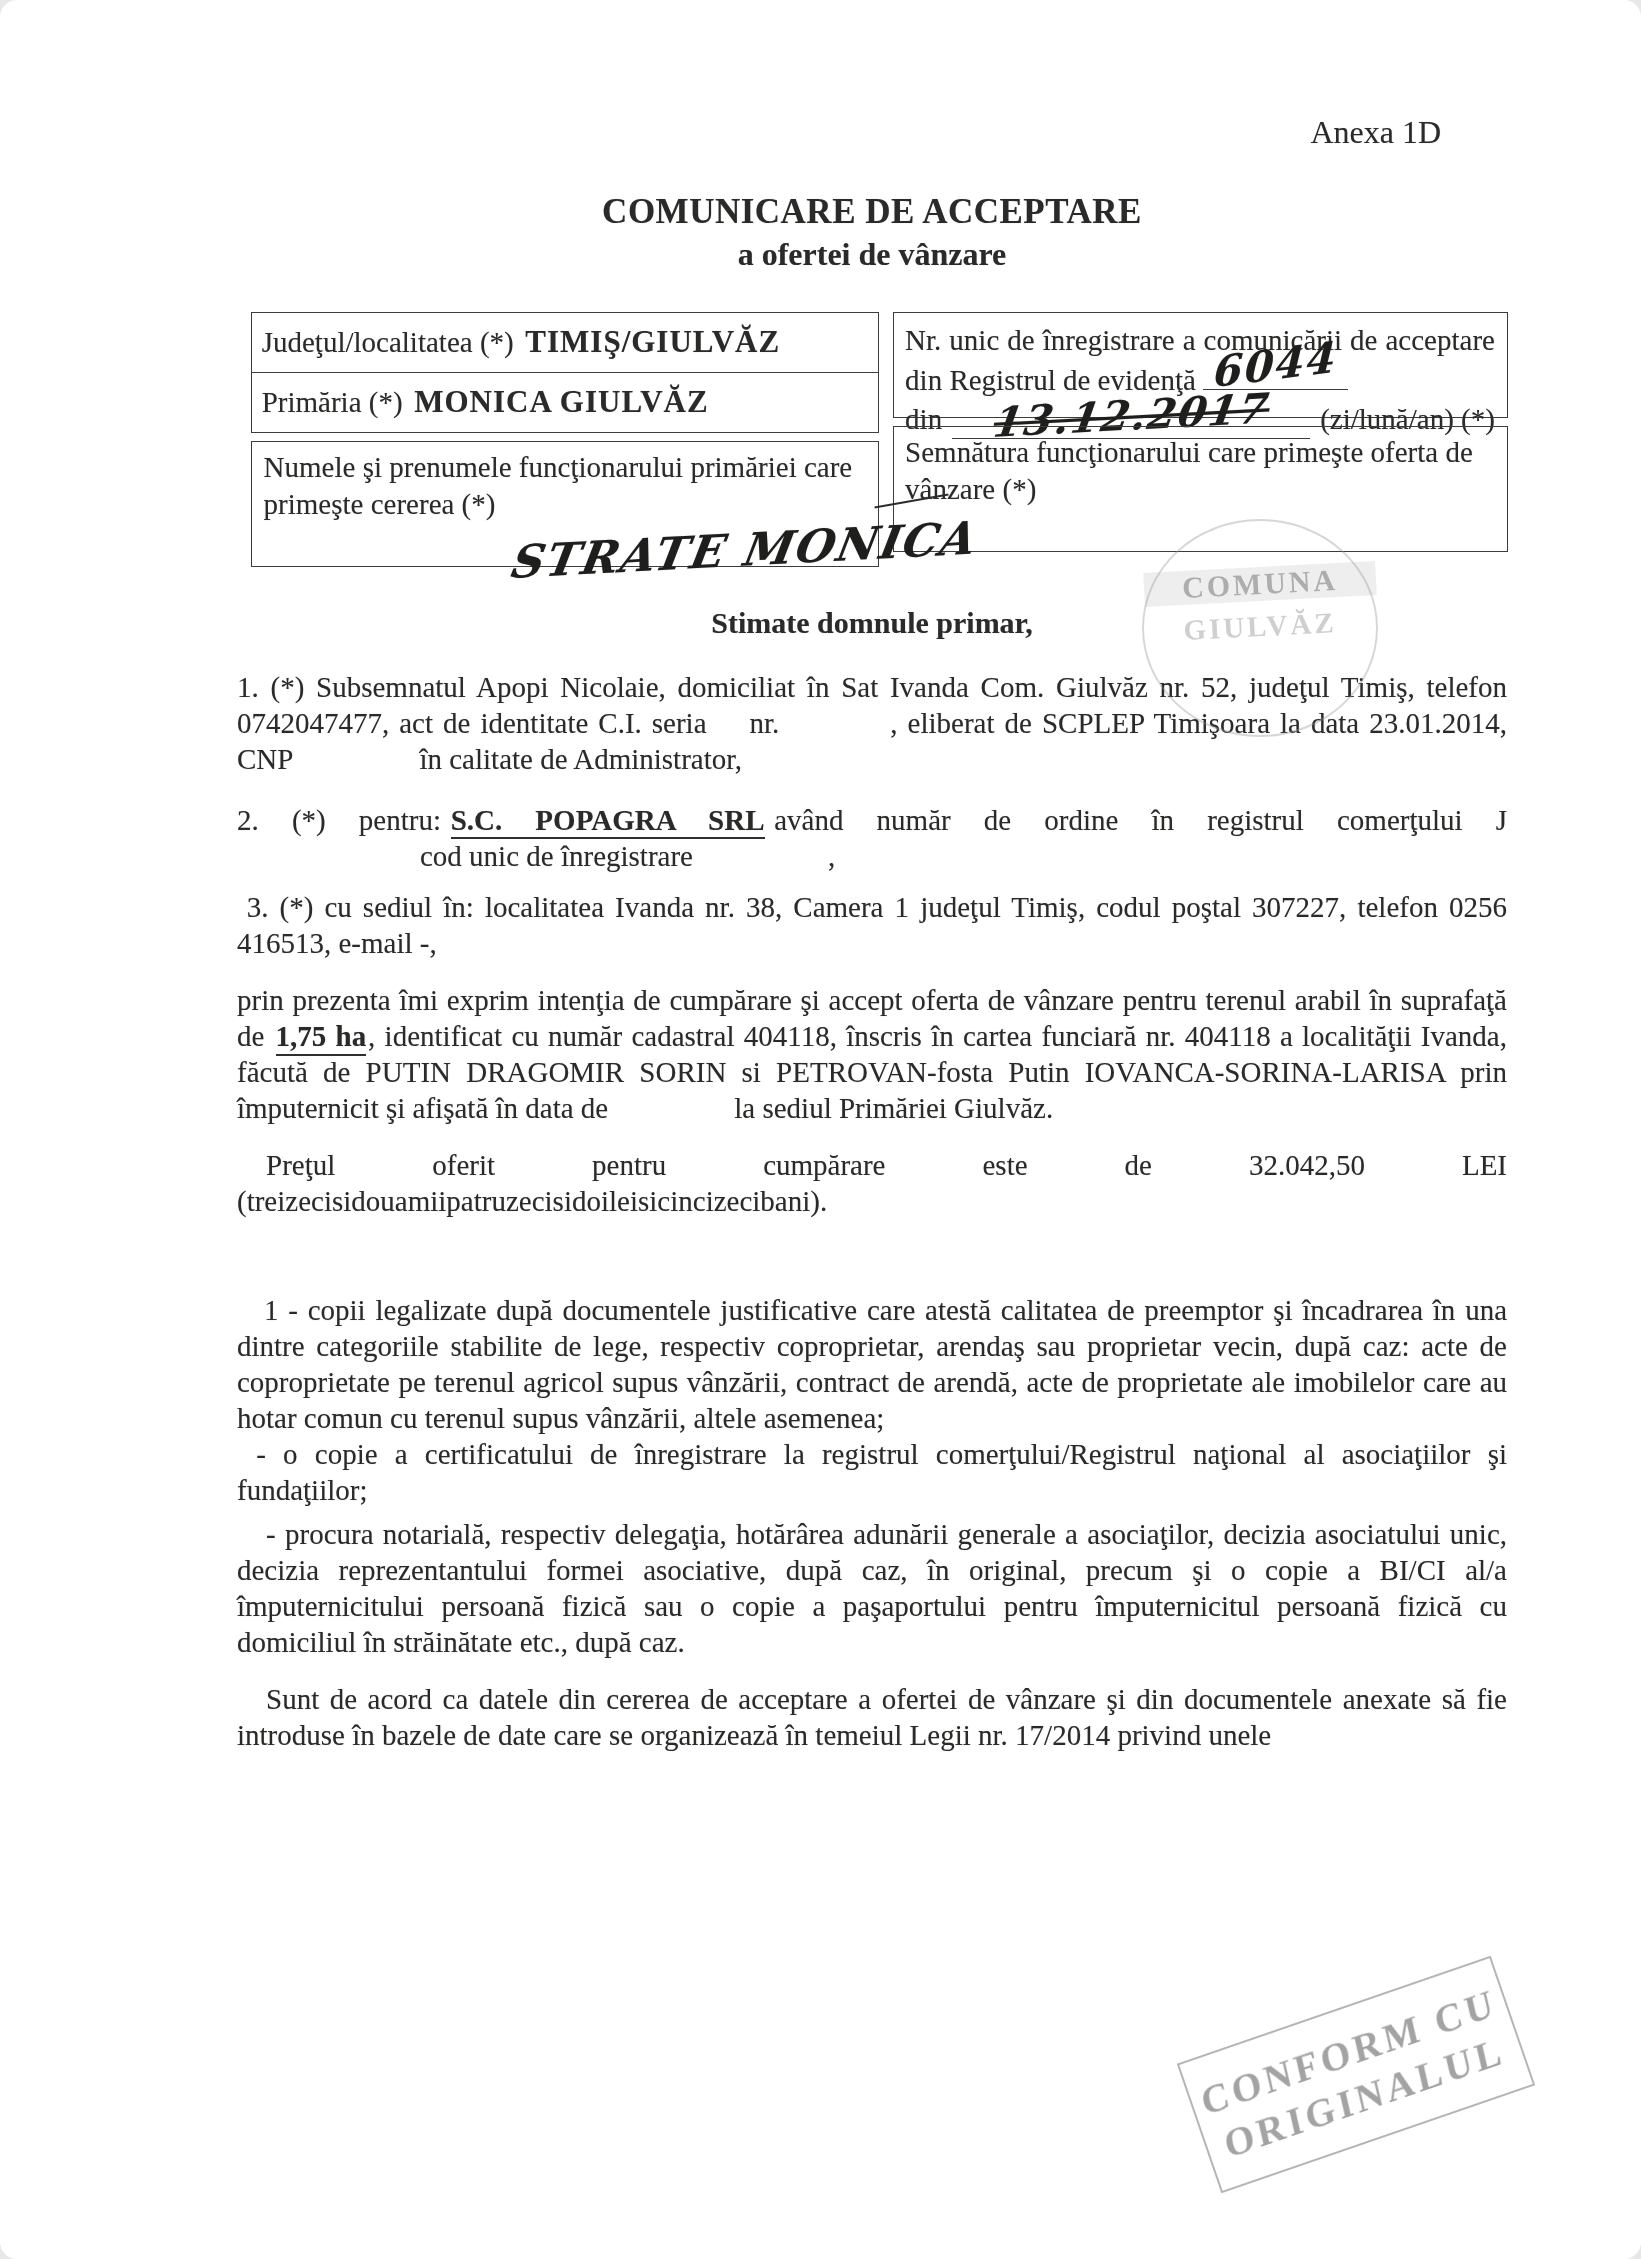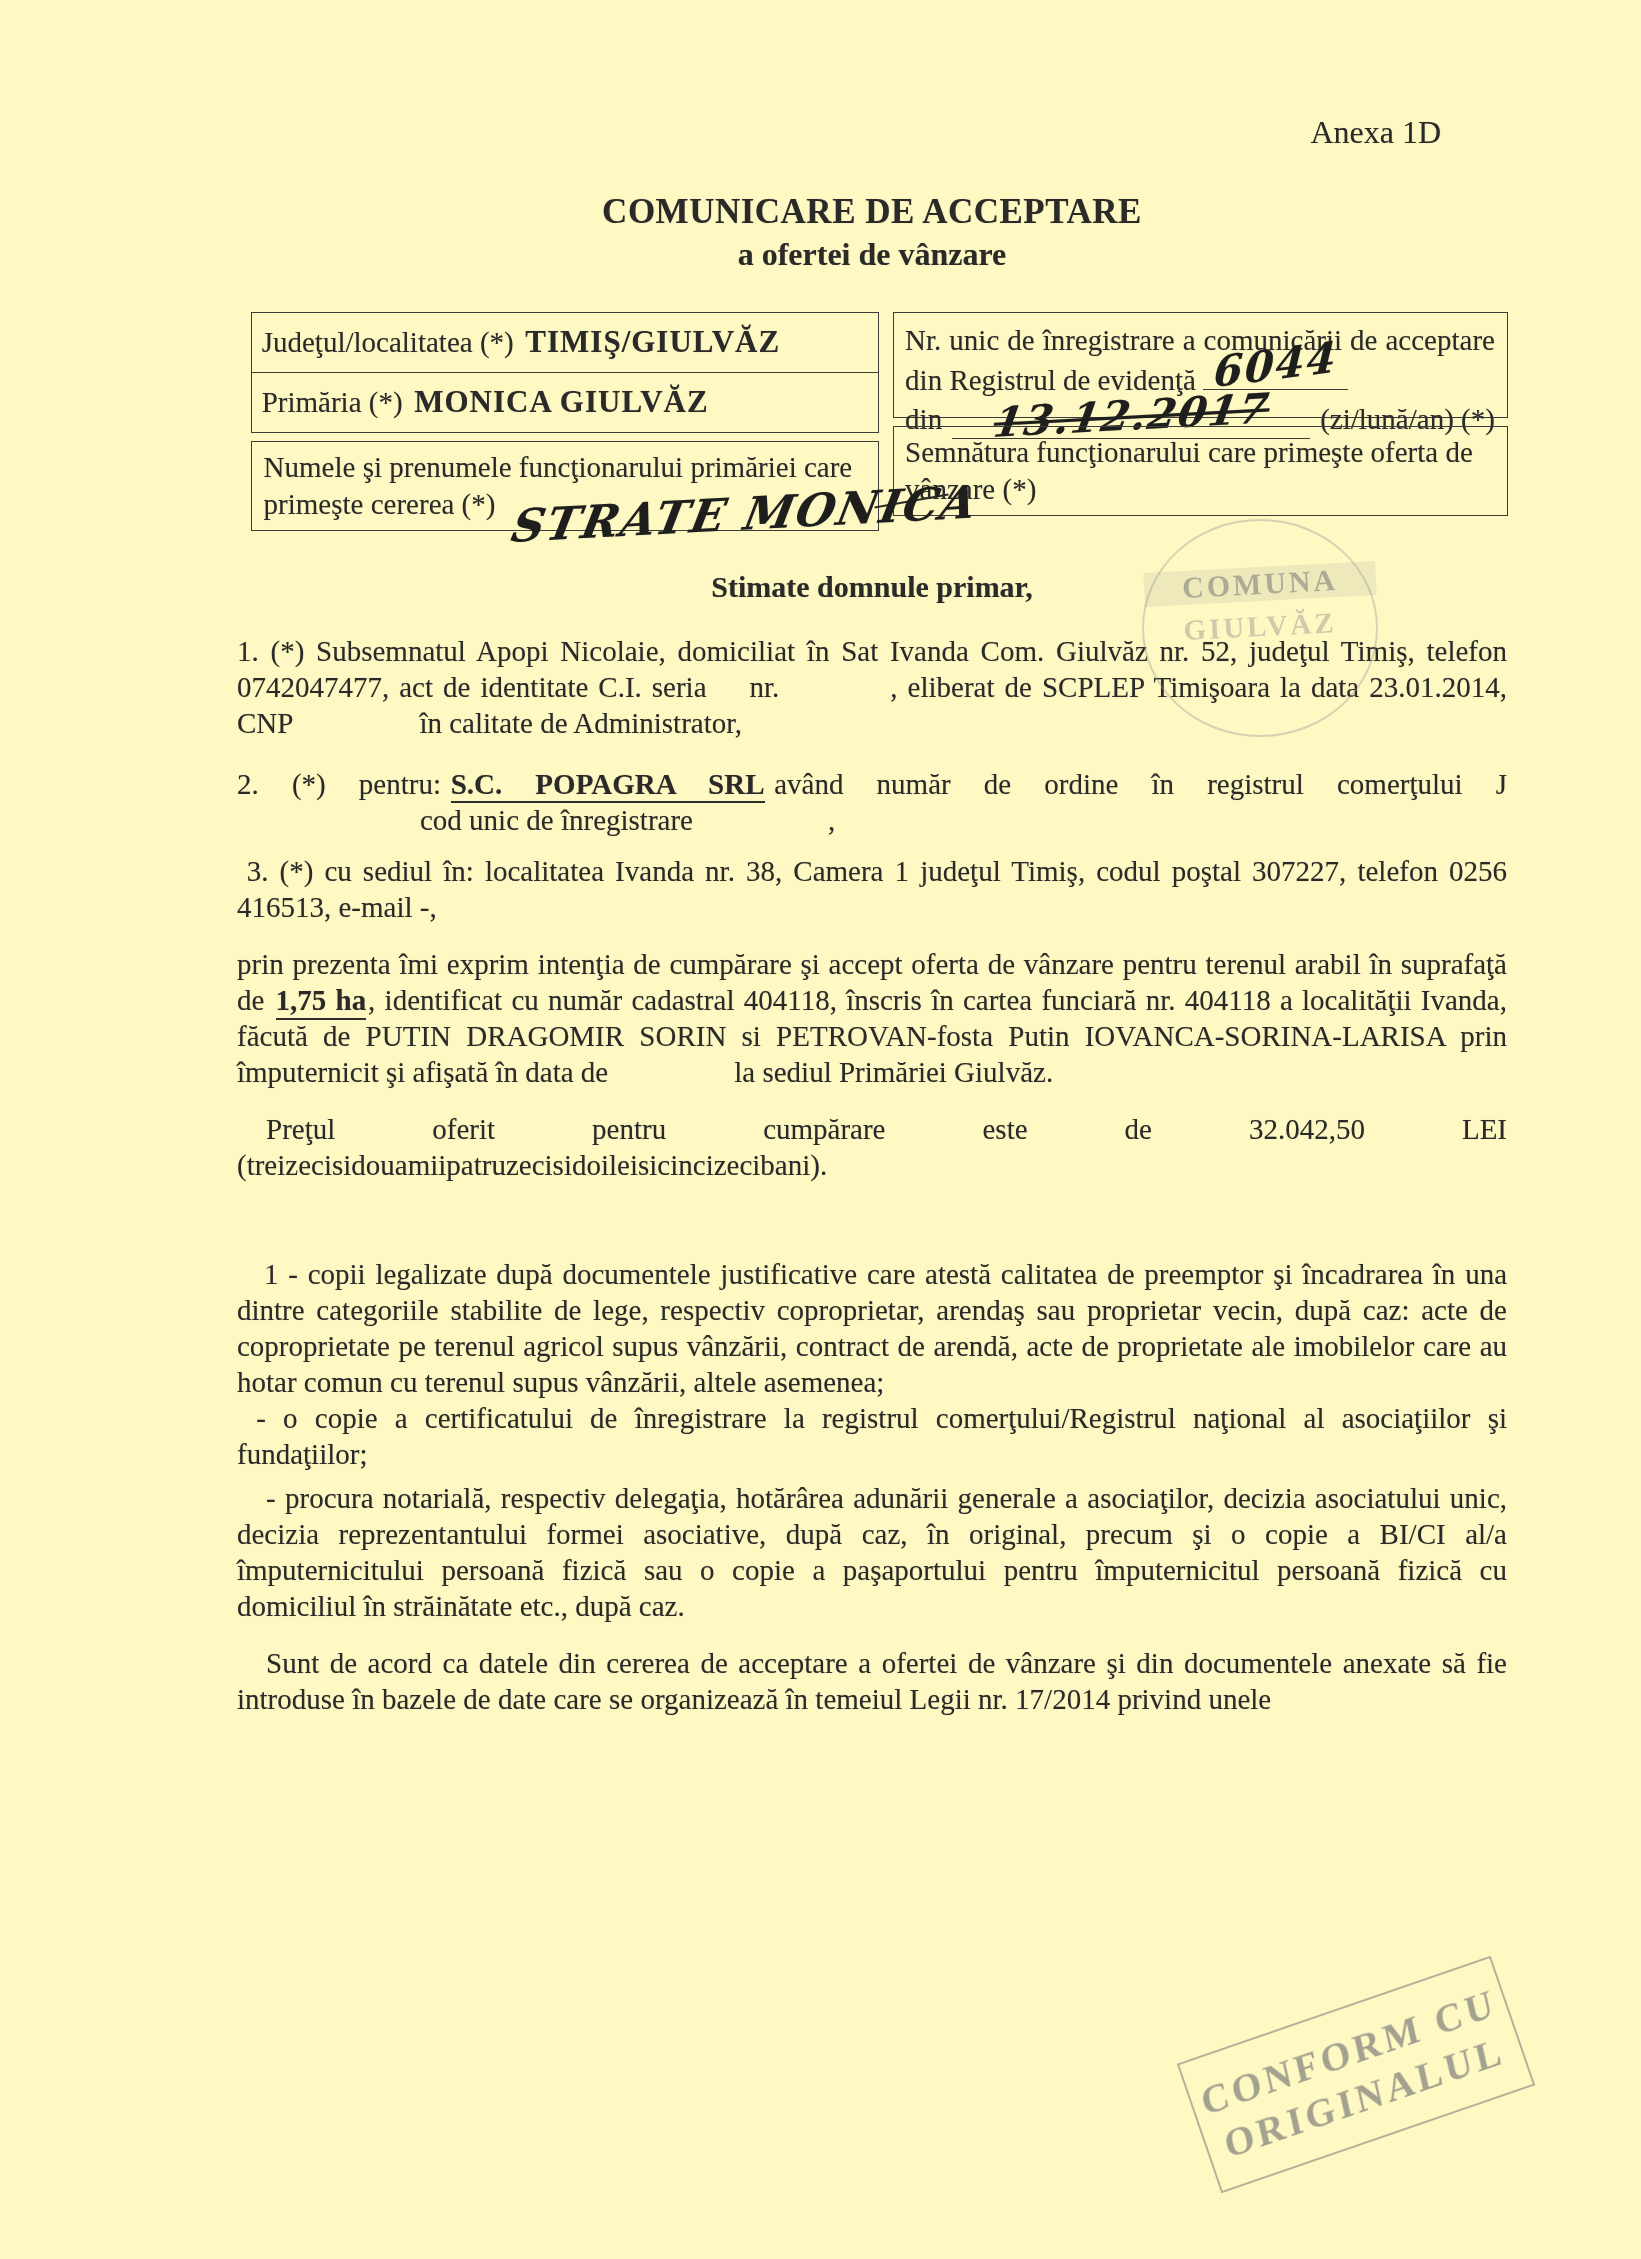--- a/index.html
+++ b/index.html
@@ -1,39 +1,40 @@
 <!DOCTYPE html>
 <html><head>
 <meta charset="utf-8">
 <style>
   html,body{margin:0;padding:0;background:#e8e8e8;}
   .page{
     position:relative;
     width:1641px;height:2259px;
-    background:#fef9c3;
+    background:#ffffff;
     font-family:"Liberation Serif","DejaVu Serif",serif;
     color:#2a2a28;
     overflow:hidden;
     text-shadow:0 0 1px rgba(70,70,70,.35);
+    border-radius:17px;
   }
   .content{margin-left:237px;width:1270px;}
   .annex{padding-top:114px;text-align:right;padding-right:66px;font-size:32px;}
   .title-block{margin-top:41px;text-align:center;font-weight:bold;}
   .title-main{font-size:35px;letter-spacing:0.5px;}
   .title-sub{font-size:32px;margin-top:3.9px;}
 
   
   .doc-table{display:flex;gap:13.5px;margin-top:39px;padding-left:14px;}
   .tcol-left{width:628px;flex:none;}
   .tcol-right{width:615px;flex:none;}
   .tbox{border:1.9px solid #3c3c3a;box-sizing:border-box;background:transparent;}
   .trow{height:59px;display:flex;align-items:center;padding-left:9.7px;font-size:29px;}
   .trow + .trow{border-top:1.9px solid #3c3c3a;}
   .tval{font-weight:bold;font-size:31px;margin-left:11.6px;letter-spacing:1px;white-space:nowrap;}
-  .tbox-low{margin-top:7.7px;height:90px;position:relative;display:flex;align-items:flex-start;
+  .tbox-low{margin-top:7.7px;height:126px;position:relative;display:flex;align-items:flex-start;
             padding:7.7px 11.6px;font-size:29px;line-height:37px;box-sizing:border-box;}
   .reg-box{height:106px;padding:7.7px 11.6px;font-size:29px;line-height:39px;box-sizing:border-box;}
   .reg-top{text-align:justify;}
   .slot{display:inline-block;width:145px;border-bottom:1.9px solid #3b3b39;position:relative;height:29px;vertical-align:baseline;}
   .reg-din{display:flex;align-items:flex-end;}
   .reg-din .din-word{flex:none;}
   .slot-date{flex:1;margin:0 9.7px;border-bottom:1.9px solid #3b3b39;position:relative;height:33px;}
   .din-suffix{flex:none;}
 
   

